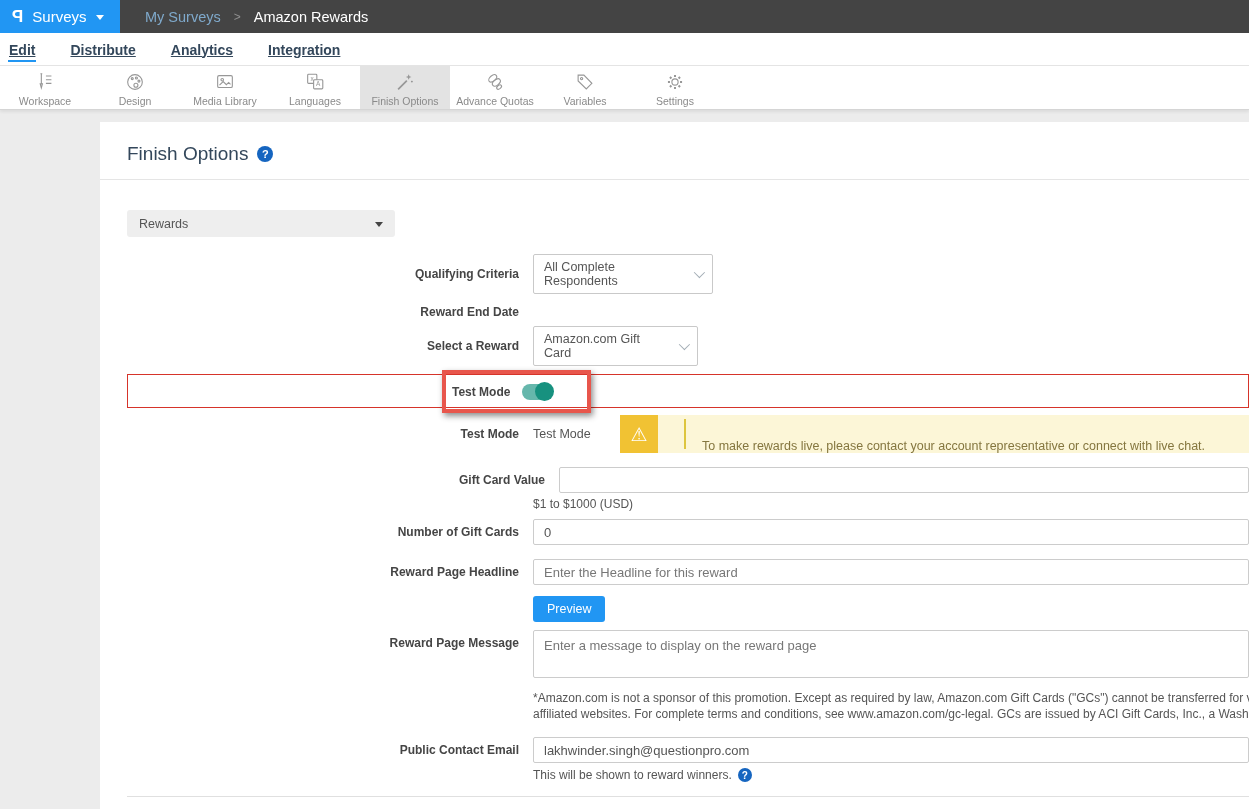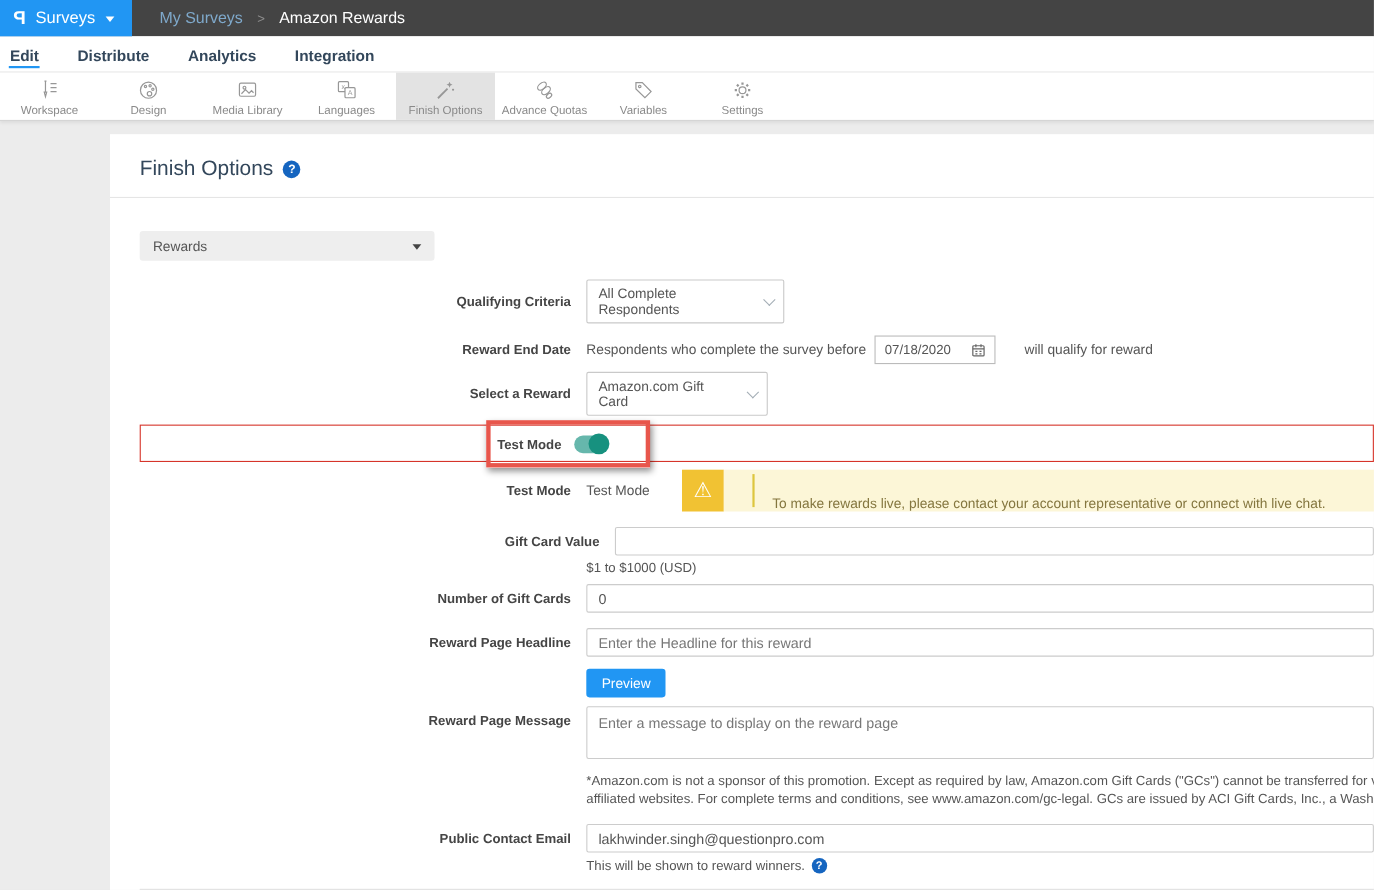--- a/index.html
+++ b/index.html
@@ -14,21 +14,21 @@
   .caret-down { width:0; height:0; border-left:4px solid transparent; border-right:4px solid transparent;
                 border-top:5px solid #fff; margin-top:2px; }
   .breadcrumb { display:flex; align-items:center; margin-left:25px; font-size:14.5px; }
   .bc-parent { color:#7fa9cb; cursor:pointer; }
   .bc-sep { color:#8f8f8f; margin:0 13px; font-size:12px; }
   .bc-current { color:#ffffff; }
   
   .nav { height:33px; background:#fff; display:flex; align-items:center; padding-left:8px;
          border-bottom:1px solid #e4e4e4; }
   .nav-item { font-size:14px; font-weight:600; color:#33475b; margin-right:33px; cursor:pointer;
-              padding:5px 1px 4px; }
+              padding:5px 1px 4px;text-decoration:underline; }
   .nav-item.active { border-bottom:2px solid #2196f3; padding-bottom:2px; }
   
   .toolbar { height:44px; background:#fff; display:flex; border-bottom:1px solid #d5d5d5;
              box-shadow:0 2px 3px rgba(0,0,0,0.07); position:relative; z-index:2; }
   .tool { width:90px; display:flex; flex-direction:column; align-items:center; justify-content:center;
           padding-top:3px; cursor:pointer; }
   .tool.active { background:#e3e3e3; }
   .tool svg { stroke:#979797; fill:none; stroke-width:1.2; }
   .tool-label { font-size:10.5px; color:#8a8a8a; margin-top:2px; white-space:nowrap; }
   
@@ -208,31 +208,20 @@
           <div class="sel" style="width:180px;">
             <span>All Complete Respondents</span>
             <span class="chev"></span>
           </div>
         </div>
       </div>
 
       
       <div class="frow" style="margin-bottom:7px;">
         <div class="flabel">Reward End Date</div>
-        <div class="fctrl">
-          <span class="plain">Respondents who complete the survey before</span>
-          <div class="date-box">
-            <span>07/18/2020</span>
-            <svg width="13" height="13" viewBox="0 0 14 14">
-              <rect x="1.5" y="2.5" width="11" height="10" rx="1"></rect>
-                <path d="M1.5 5.5h11M4.5 1v3M9.5 1v3M4 8h2M8 8h2M4 10.5h2M8 10.5h2"></path>
-            </svg>
-          </div>
-          <span class="plain" style="margin-left:26px;">will qualify for reward</span>
-        </div>
       </div>
 
       
       <div class="frow">
         <div class="flabel">Select a Reward</div>
         <div class="fctrl">
           <div class="sel" style="width:165px;">
             <span>Amazon.com Gift Card</span>
             <span class="chev"></span>
           </div>

